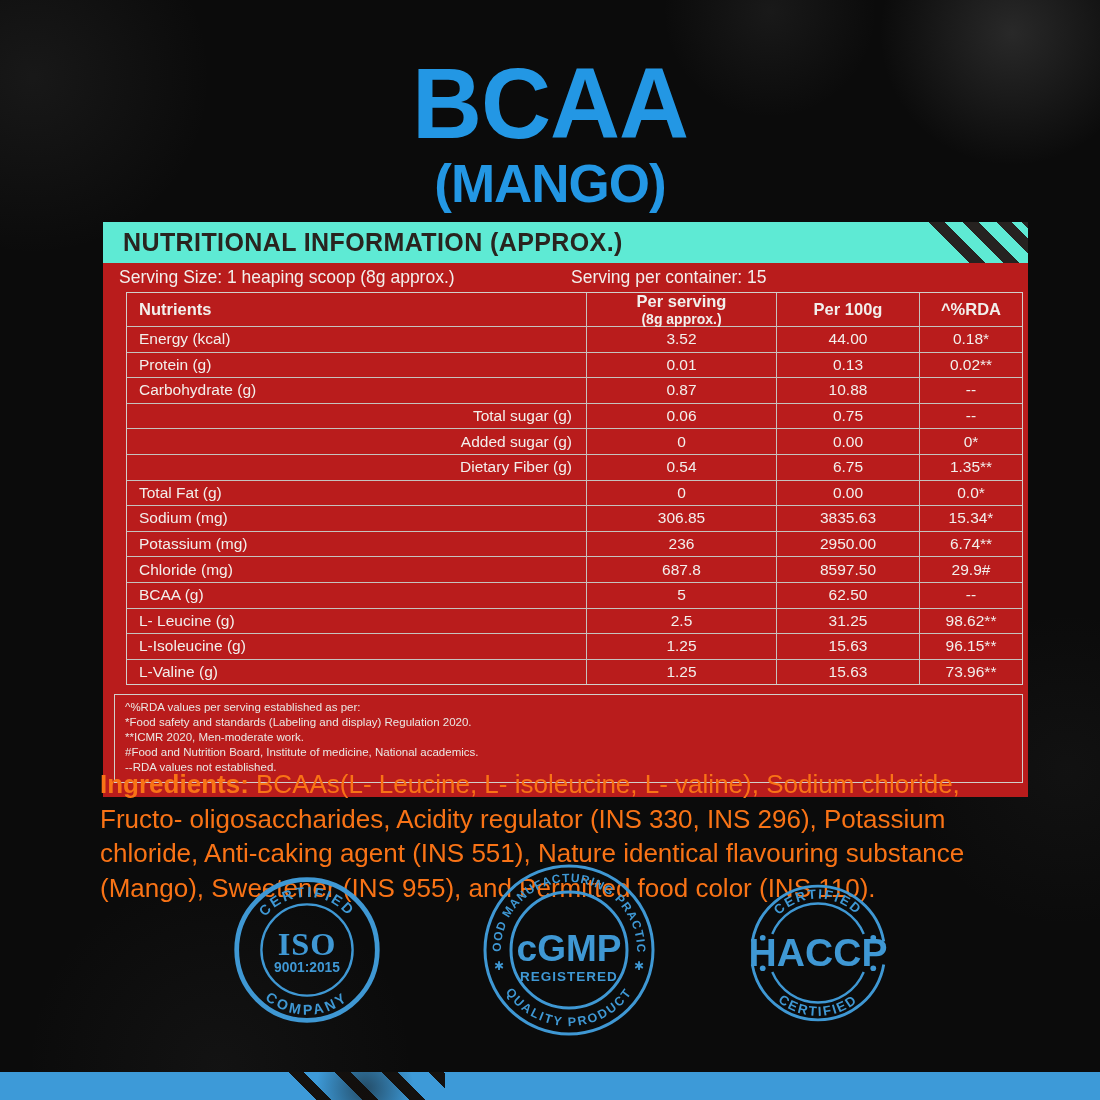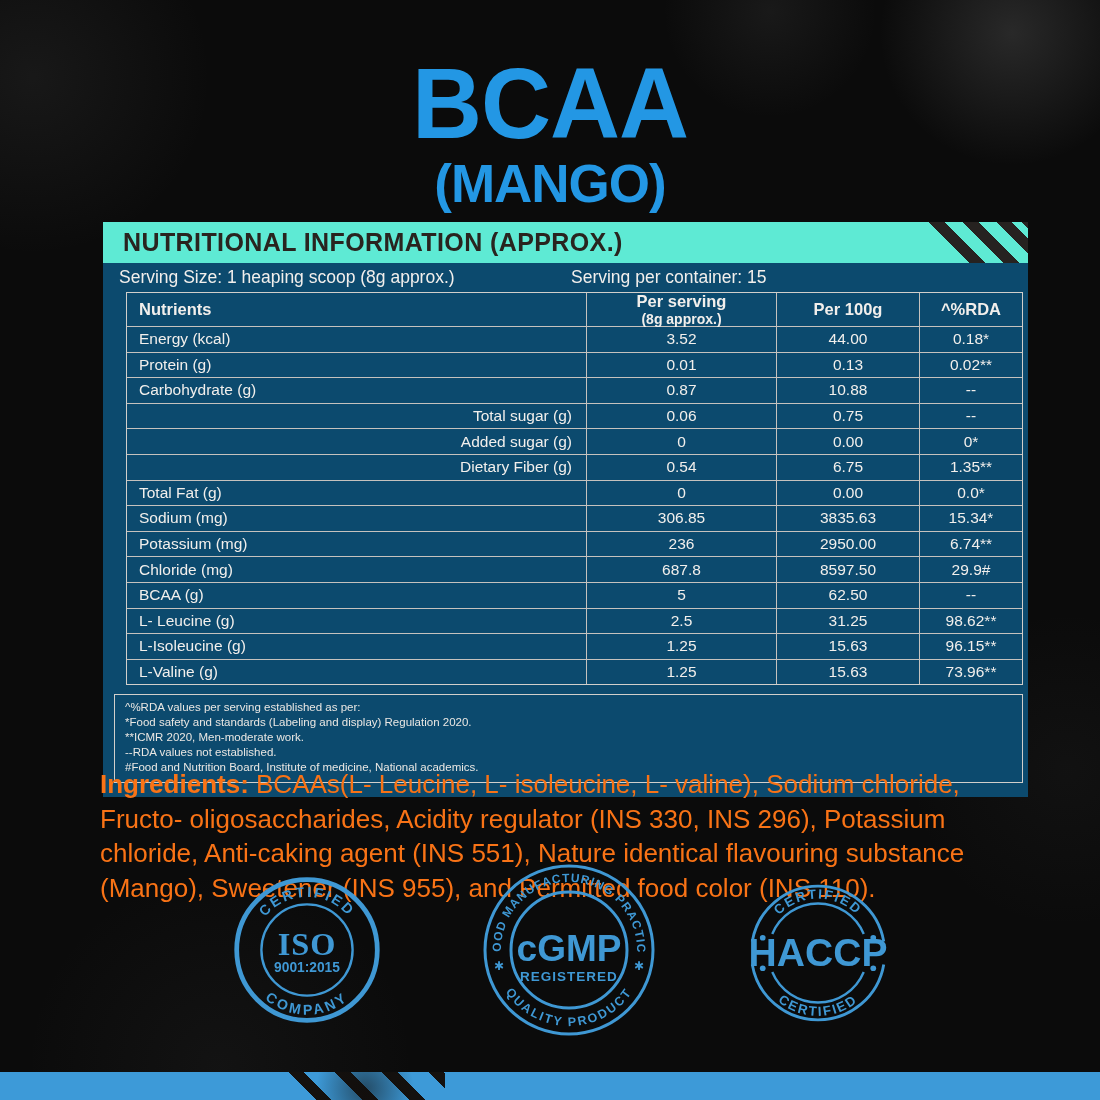--- a/index.html
+++ b/index.html
@@ -33,21 +33,21 @@
     font-size:25px;font-weight:bold;letter-spacing:.4px;
   }
   .header-stripes{
     position:absolute;right:0;top:0;width:132px;height:100%;
     background:linear-gradient(45deg,
       rgba(0,0,0,0) 0 52px, #262220 52px 63px,
       rgba(0,0,0,0) 63px 76px, #262220 76px 87px,
       rgba(0,0,0,0) 87px 100px, #262220 100px 111px,
       rgba(0,0,0,0) 111px 118px, #262220 118px 100%);
   }
-  .panel-body{background:#0c4a6e;padding:0 5px 14px 11px;box-sizing:border-box;color:#f2efec;}
+  .panel-body{background:#b91c1c;padding:0 5px 14px 11px;box-sizing:border-box;color:#f2efec;}
   .serving-row{height:29px;display:flex;align-items:center;font-size:17.5px;padding-left:5px;}
   .serving-size{width:452px;}
 
   .ntable{border:1.5px solid #d2cfcb;font-size:15.5px;margin-left:12px;}
   .trow,.thead{display:grid;grid-template-columns:459px 190px 143px 1fr;}
   .thead{height:33px;}
   .trow{height:24.6px;border-top:1px solid #c6c2be;}
   .cell{display:flex;align-items:center;box-sizing:border-box;}
   .num{justify-content:center;border-left:1px solid #c6c2be;text-align:center;}
   .name{padding-left:12px;}
@@ -192,22 +192,22 @@
         <div class="cell num">1.25</div>
         <div class="cell num">15.63</div>
         <div class="cell num">73.96**</div>
       </div>
     </div>
 
     <div class="footnotes">
       <div>^%RDA values per serving established as per:</div>
       <div>*Food safety and standards (Labeling and display) Regulation 2020.</div>
       <div>**ICMR 2020, Men-moderate work.</div>
+      <div>#Food and Nutrition Board, Institute of medicine, National academics.</div>
       <div>--RDA values not established.</div>
-      <div>#Food and Nutrition Board, Institute of medicine, National academics.</div>
     </div>
   </div>
 </div>
 
 <div class="layer ingredients">
   <b>Ingredients:</b>
   <span>BCAAs(L- Leucine, L- isoleucine, L- valine), Sodium chloride, Fructo- oligosaccharides, Acidity regulator (INS 330, INS 296), Potassium chloride, Anti-caking agent (INS 551), Nature identical flavouring substance (Mango), Sweetener (INS 955), and Permitted food color (INS 110).</span>
 </div>
 
 <div class="badge layer" style="left:231px;top:874px;width:152px;height:152px;">

